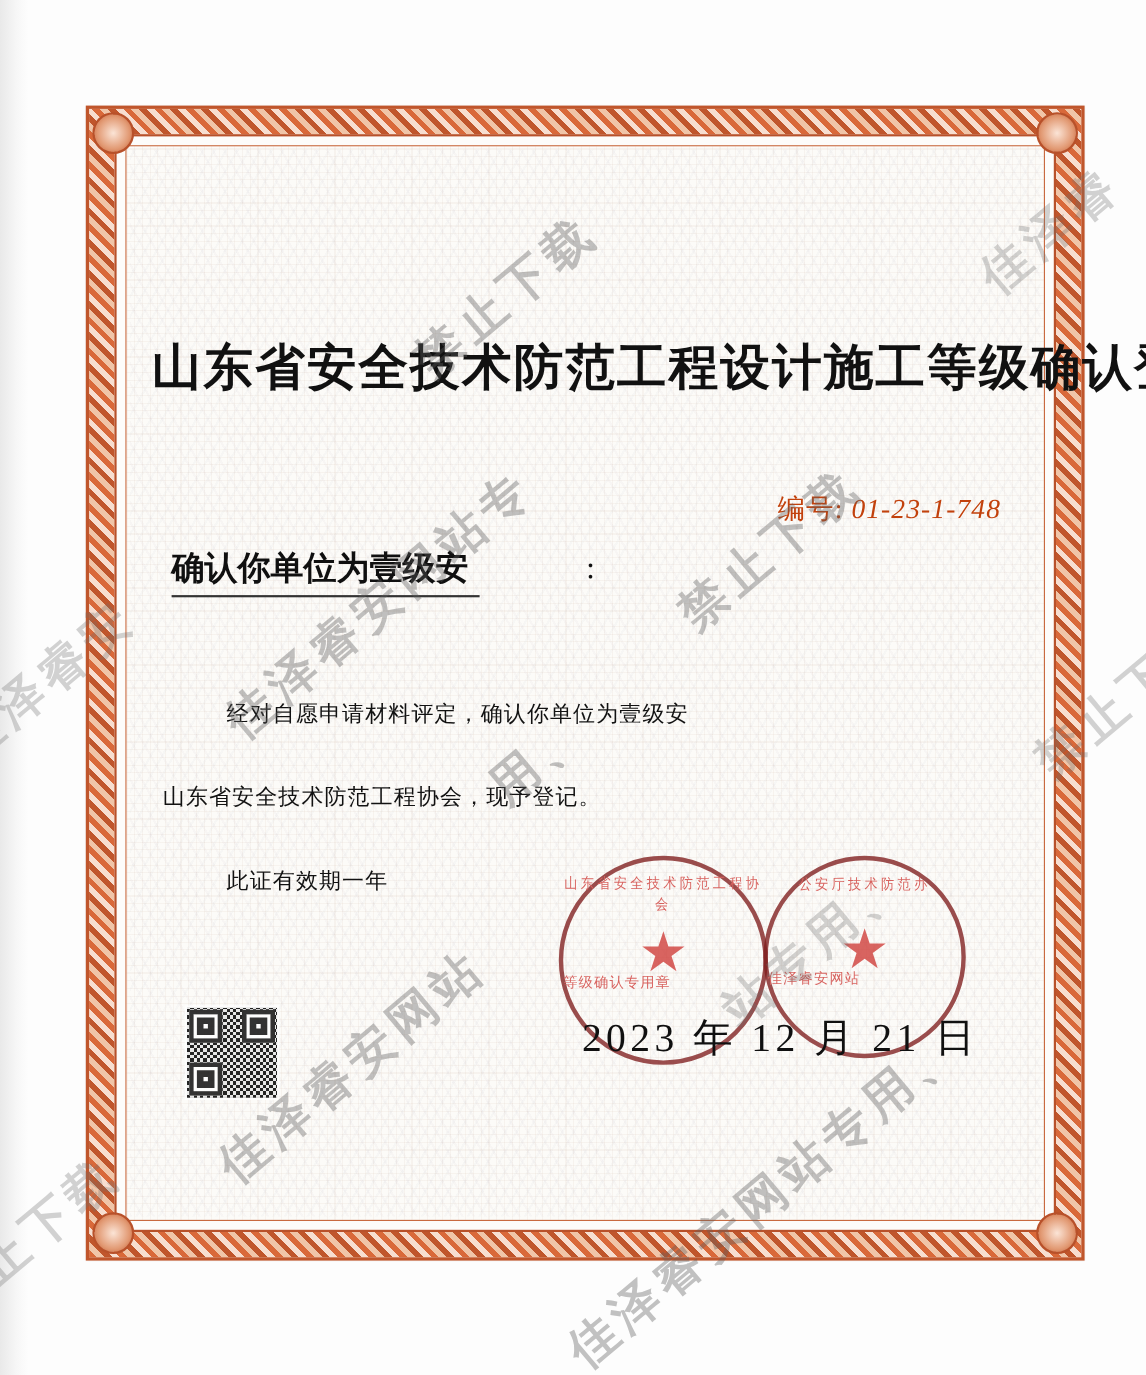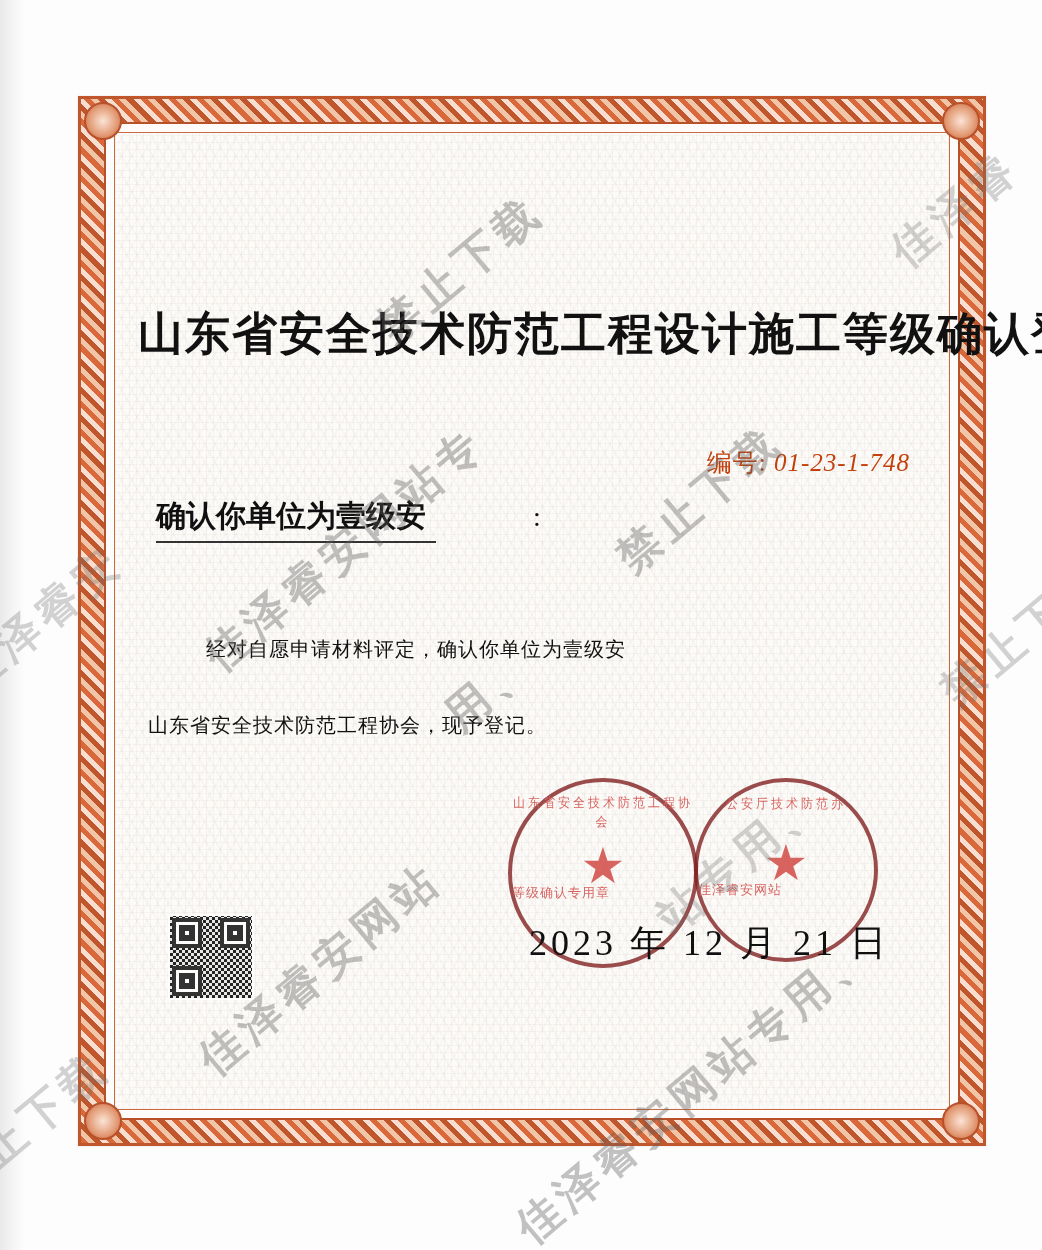--- a/index.html
+++ b/index.html
@@ -296,20 +296,21 @@
         <span>编号:</span>
         <span class="serial-value">01-23-1-748</span>
       </div>
 
       <div class="recipient">确认你单位为壹级安</div>
       <div class="recipient-colon">:</div>
 
       <div class="body-text">
         <p class="indent">经对自愿申请材料评定，确认你单位为壹级安</p>
         <p>山东省安全技术防范工程协会，现予登记。</p>
+        <p class="indent">此证有效期一年</p>
       </div>
 
       <div class="qr">
         <span class="finder f1"></span>
         <span class="finder f2"></span>
         <span class="finder f3"></span>
       </div>
 
       <div class="seal seal-left">
         <div class="seal-arc">山东省安全技术防范工程协会</div>

